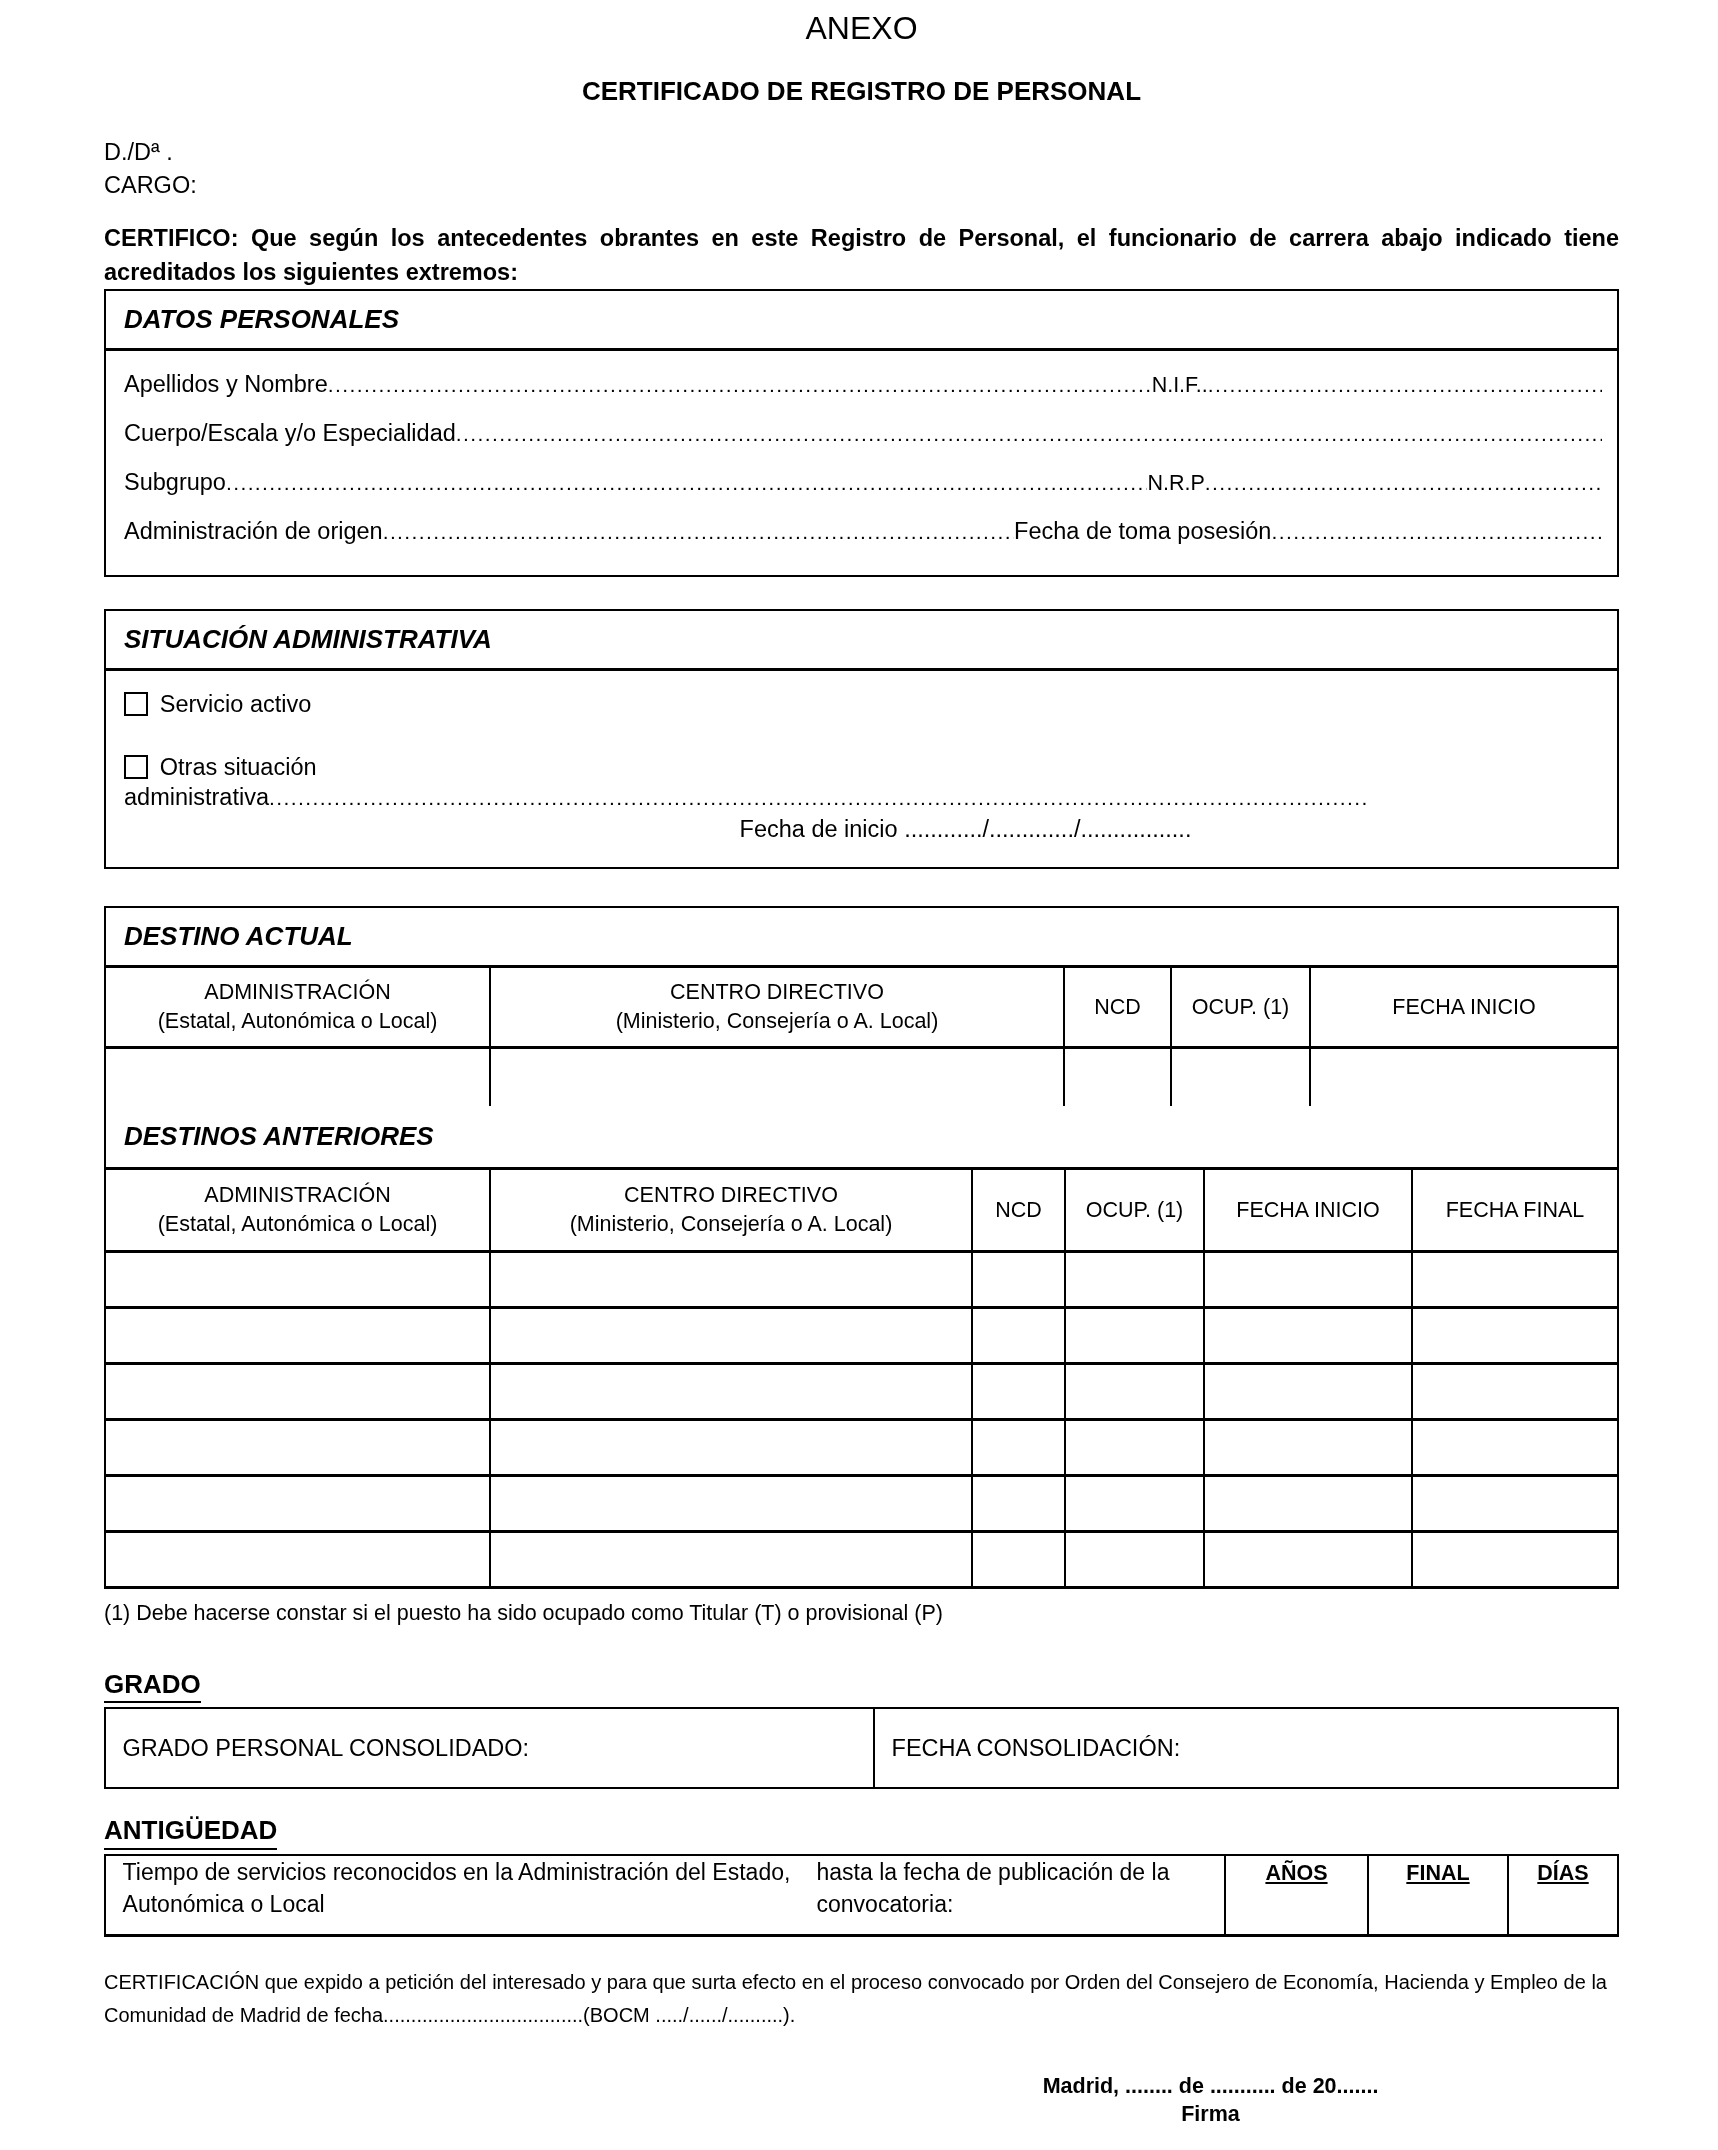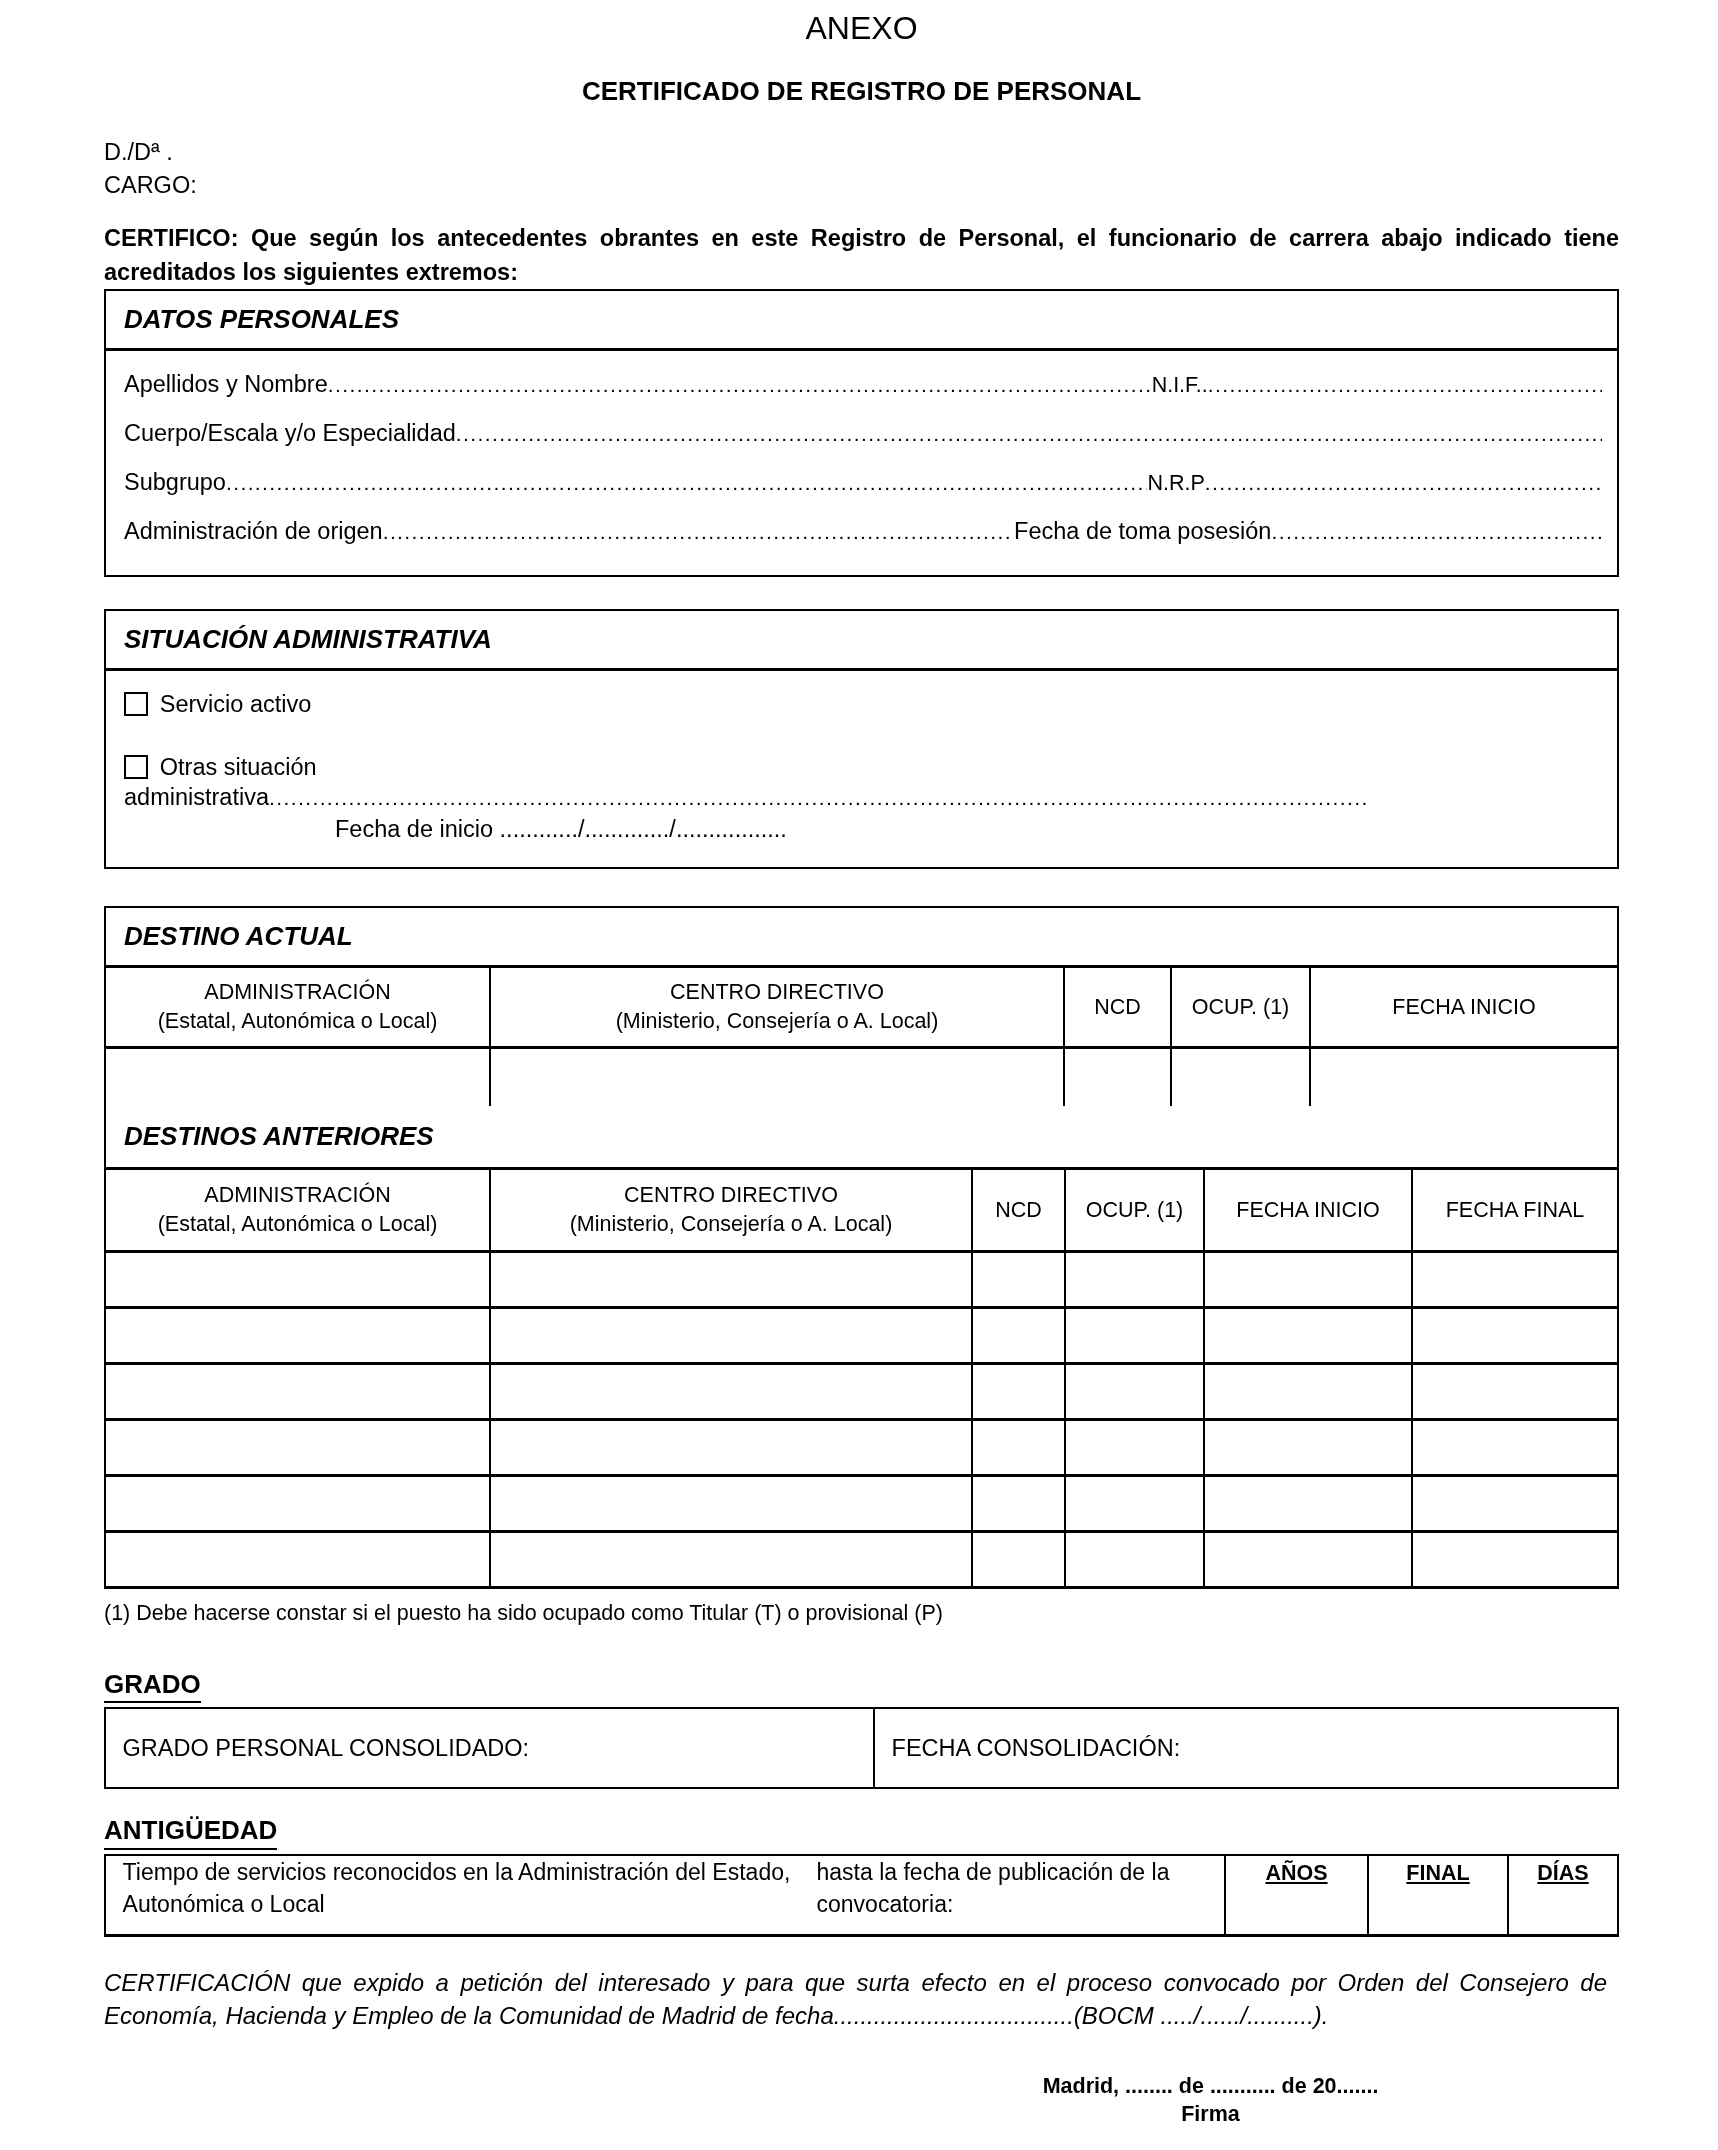--- a/index.html
+++ b/index.html
@@ -36,21 +36,21 @@
   .lead { flex:1 1 0; min-width:0; overflow:hidden; white-space:nowrap; letter-spacing:1.4px; font-size:21px; }
   .g209 { flex-grow:2.09; } .g232 { flex-grow:2.32; } .g191 { flex-grow:1.91; } .g100 { flex-grow:1; }
   .leadfix { flex:0 0 auto; width:1097px; overflow:hidden; white-space:nowrap; letter-spacing:1.4px; font-size:21px; display:inline-block; vertical-align:baseline; }
 
   
   .sitbody { padding:18px 21px 22px 18px; font-size:23.5px; }
   .cbxline { display:flex; align-items:center; height:30px; }
   .cbx { width:20px; height:20px; border:2.1px solid #000; display:inline-block; margin-right:11.8px; flex:0 0 auto; }
   .gap48 { height:33px; }
   .wrapline { line-height:30px; white-space:nowrap; display:flex; align-items:baseline; }
-  .fechaline { line-height:32px; padding-left:211px; white-space:nowrap; }
+  .fechaline { line-height:32px; padding-left:211px; white-space:nowrap;text-align:center; }
 
   
   .tbl { display:flex; flex-direction:column; }
   .tbl-row { display:flex; border-bottom:3.5px solid #000; }
   .tbl-row:last-child { border-bottom:none; }
   .tbl-cell { display:flex; flex-direction:column; align-items:center; justify-content:center;
               text-align:center; font-size:21.5px; line-height:29px; box-sizing:border-box; }
   .tbl-cell + .tbl-cell { border-left:2.1px solid #000; }
   .hrow1 { height:78px; }  .drow1 { height:57px; }
   .hrow2 { height:80px; }  .drow2 { height:53px; }
@@ -74,21 +74,21 @@
   .grado-cell { display:flex; align-items:center; padding-left:16.6px; font-size:23.5px; box-sizing:border-box; }
   .grado-c1 { width:767px; flex:0 0 auto; }
   .grado-c2 { flex:1 1 0; border-left:2.1px solid #000; }
   .antbox { margin-top:4.2px; border:2.1px solid #000; border-bottom-width:3.5px; height:78px; display:flex; }
   .ant-text { flex:1 1 0; display:flex; justify-content:flex-end;
               padding:0 14px 5.5px 16.6px; font-size:23px; line-height:32px; box-sizing:border-box; }
   .ant-col { flex:0 0 auto; border-left:2.1px solid #000; text-align:center; font-size:21.5px;
              font-weight:bold; padding-top:5.5px; box-sizing:border-box;text-decoration:underline; }
   .ant-c1 { width:143px; } .ant-c2 { width:140px; } .ant-c3 { width:110px; }
 
-  .certpara { font-size:24px; line-height:33px; text-align:justify; margin:29px 12px 0 0;font-style:italic; }
+  .certpara { font-size:20px; line-height:33px; text-align:justify; margin:29px 12px 0 0; }
   .firmablock { margin-top:40px; margin-left:auto; margin-right:208px; width:401px;
                 text-align:center; font-size:21.5px; font-weight:bold; line-height:28px; }
 </style>
 </head>
 <body>
 
 <div class="page">
 
   <div class="t-anexo">ANEXO</div>
   <div class="t-cert">CERTIFICADO DE REGISTRO DE PERSONAL</div>

